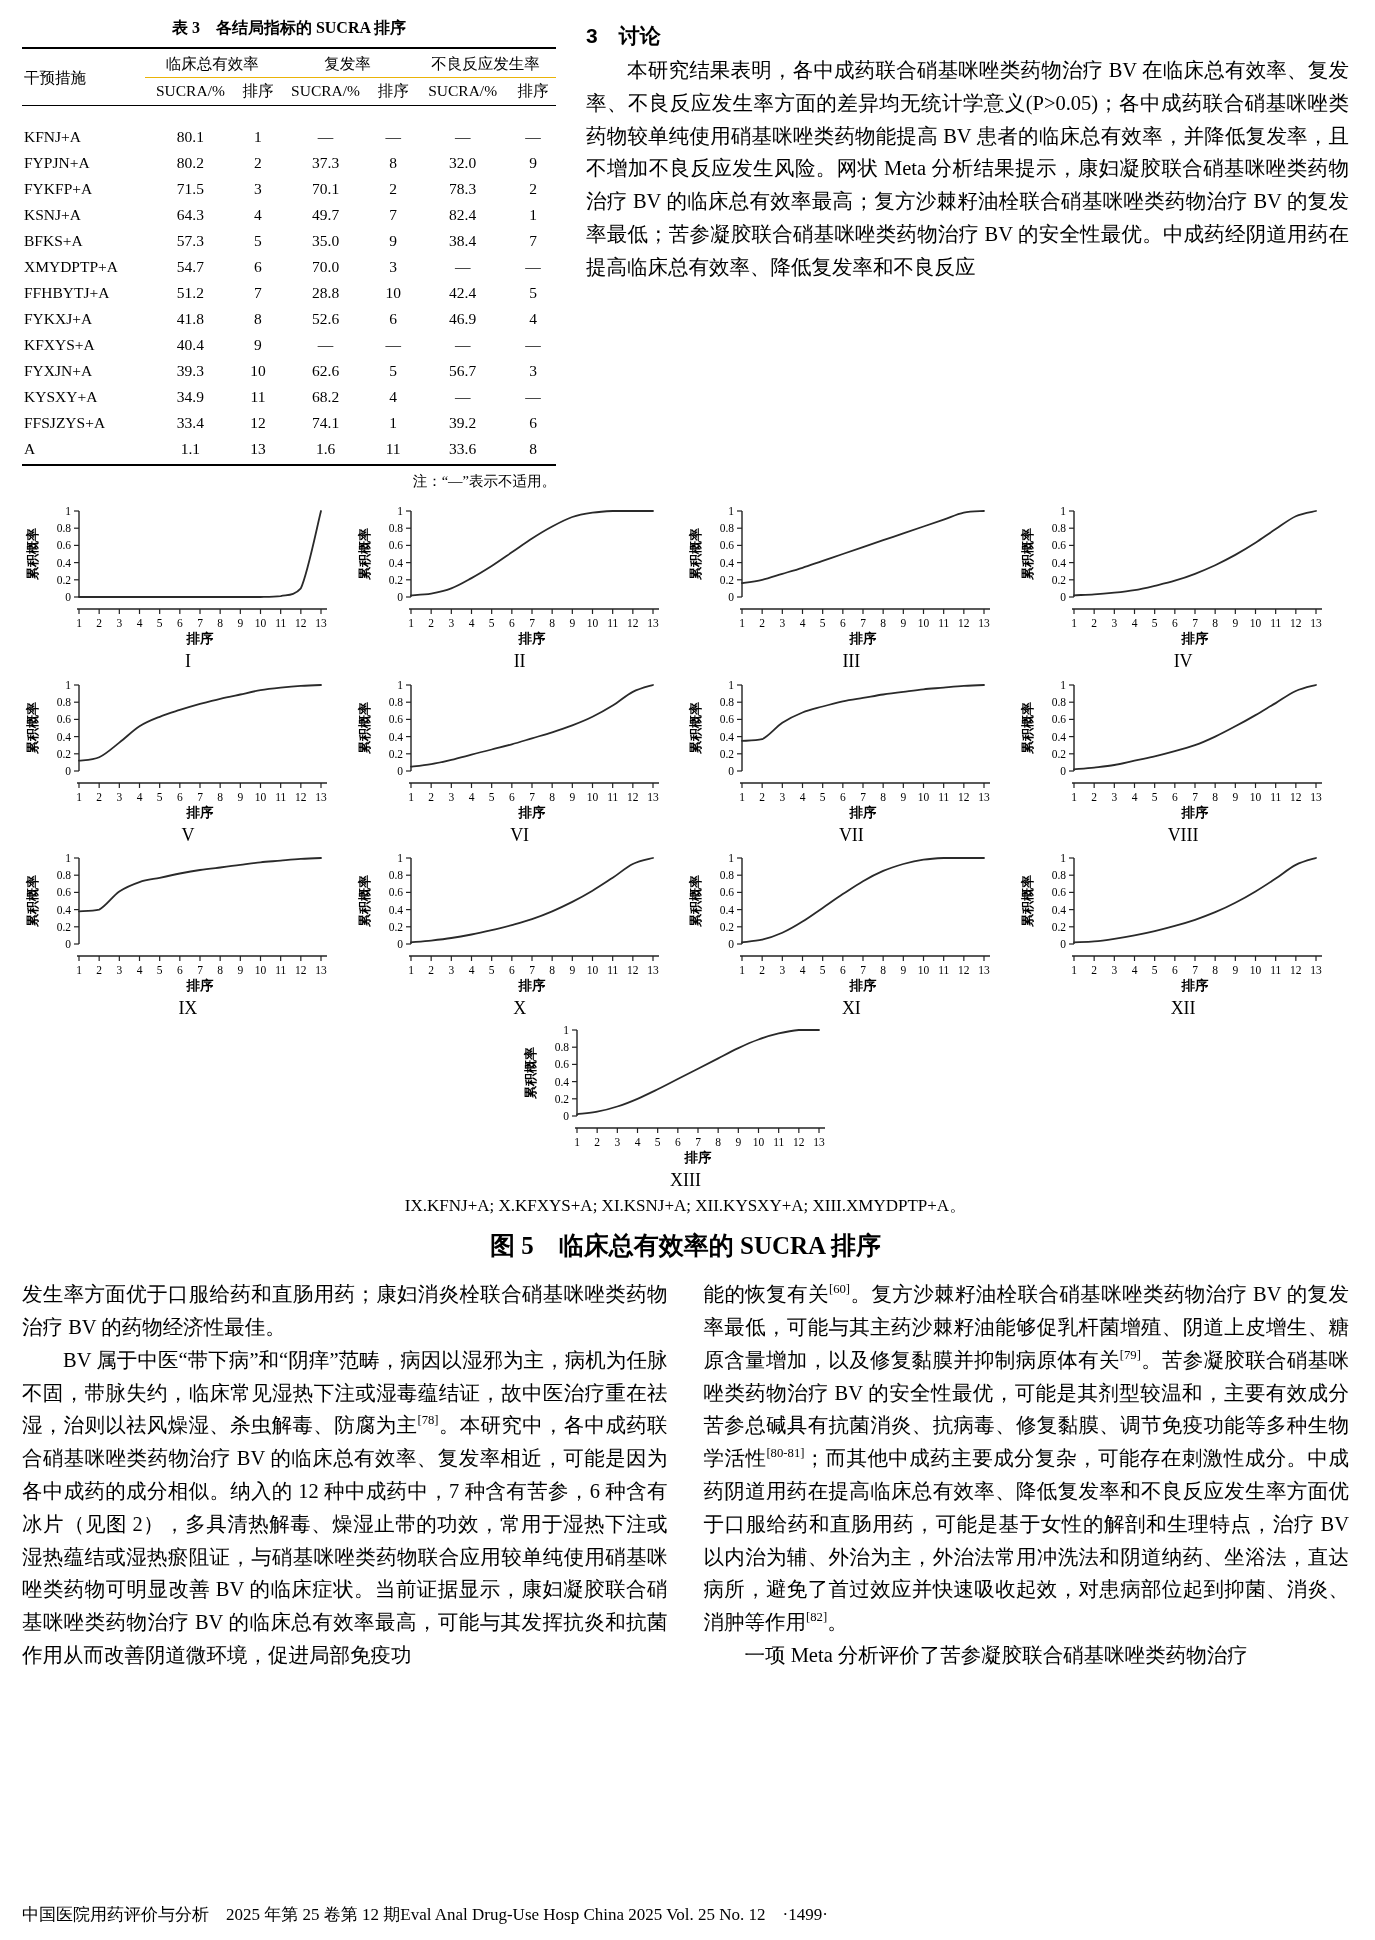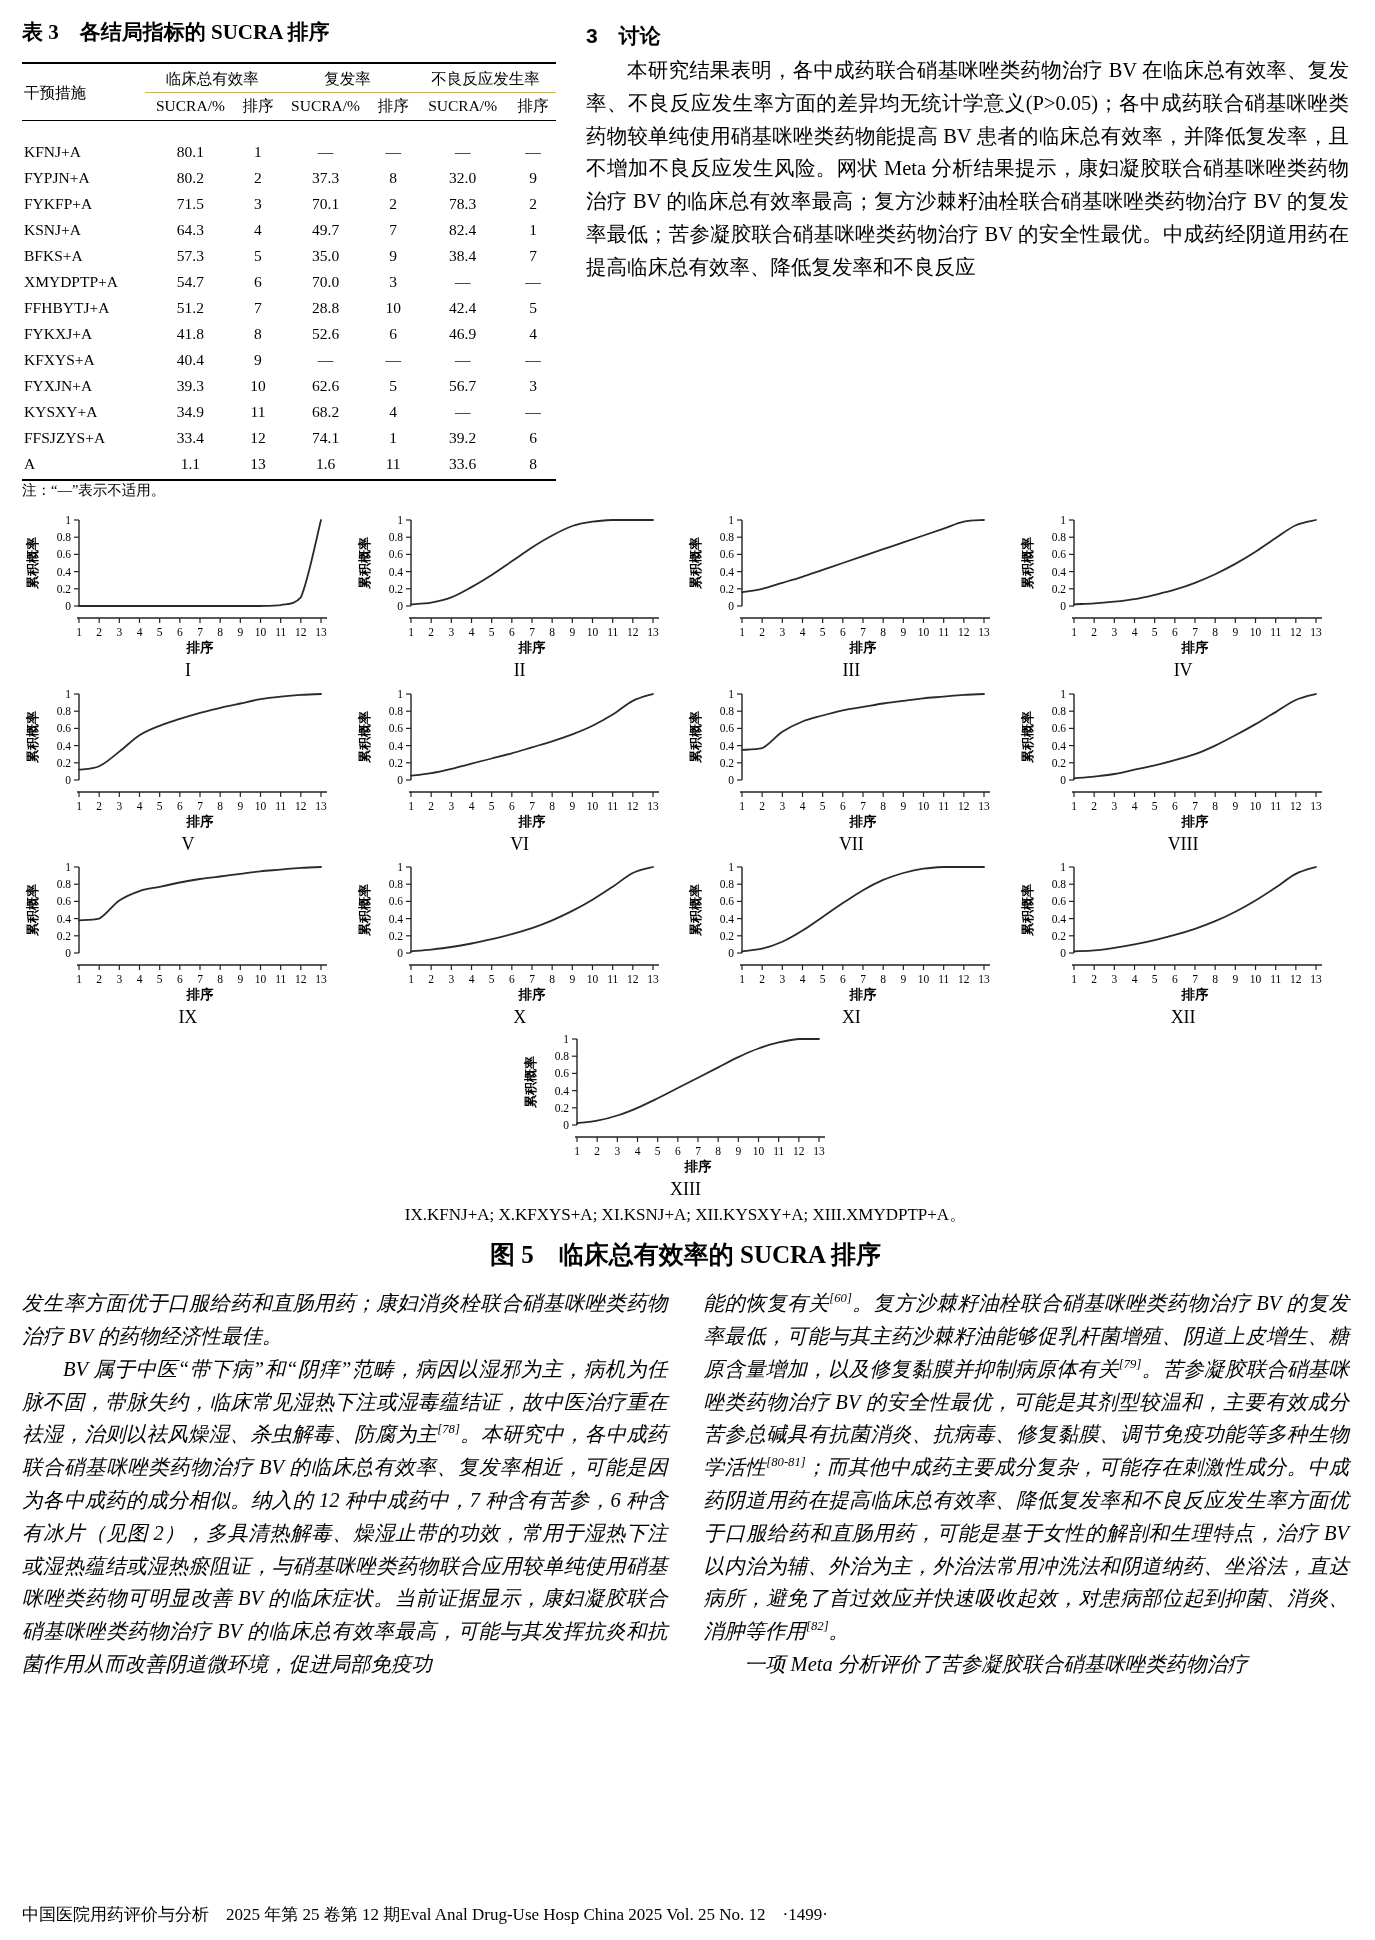--- a/index.html
+++ b/index.html
@@ -7,47 +7,47 @@
     width:1375px;height:1940px;
     font-family:"Liberation Serif","DejaVu Serif",serif;
     color:#000;
     -webkit-font-smoothing:antialiased;
   }
   .page{box-sizing:border-box;width:100%;height:100%;padding:16px 26px 14px 22px;display:flex;flex-direction:column;}
   
   .top{display:flex;gap:30px;}
   .top-left{width:534px;flex:0 0 auto;}
   .top-right{flex:1;min-width:0;}
-  .tbl-title{text-align:left;font-weight:bold;font-size:21px;margin:2px 0 16px 0;}
+  .tbl-title{text-align:center;font-weight:bold;font-size:16px;margin:2px 0 8px 0;}
   table.sucra{border-collapse:collapse;width:100%;font-size:15.5px;}
   table.sucra th,table.sucra td{padding:2px 2px;text-align:center;font-weight:normal;line-height:1.42;}
   table.sucra tr.h1 th{border-top:2px solid #000;padding-top:4px;}
   table.sucra th.th-group{border-bottom:1px solid #eab308;}
   table.sucra tr.h2 th{border-bottom:1.6px solid #000;padding-bottom:3px;}
   table.sucra th.th-measure{border-bottom:1.6px solid #000;text-align:left;padding-left:2px;}
   table.sucra td.c-left{text-align:left;padding-left:2px;}
   table.sucra tbody tr:first-child td{padding-top:20px;}
   table.sucra tbody tr:last-child td{border-bottom:2px solid #000;padding-bottom:4px;}
-  .tbl-note{font-size:14.5px;}
+  .tbl-note{font-size:14.5px;margin-top:6px;text-align:right;}
   
   .para{font-size:20.5px;line-height:1.6;text-align:justify;margin:0;}
   .para.indent{text-indent:2em;}
   .sec-heading{font-weight:bold;font-size:21px;margin:6px 0 4px 0;font-family:"Liberation Sans","DejaVu Sans",sans-serif;}
   sup{font-size:0.62em;line-height:0;vertical-align:super;}
   
   .figure{margin-top:10px;}
   .charts-grid{display:grid;grid-template-columns:repeat(4,1fr);row-gap:2px;justify-items:center;}
   .chart13-row{display:flex;justify-content:center;}
   .chart-cell{display:flex;flex-direction:column;align-items:center;}
   .chart-caption{font-size:18px;margin-top:0px;line-height:1.2;}
   .fig-legend{text-align:center;font-size:17px;line-height:1.75;margin-top:8px;}
   .fig-title{text-align:center;font-weight:bold;font-size:25px;margin:8px 0 12px 0;}
   
   .bottom{display:flex;gap:36px;margin-top:4px;}
-  .bt-col{flex:1;min-width:0;font-style:italic;}
+  .bt-col{flex:1;min-width:0;}
   
   .footer{margin-top:auto;display:flex;align-items:baseline;font-size:17px;padding-top:10px;}
   svg text{fill:#000;}
 </style>
 </head>
 <body>
 
 <div class="page">
 
   <div class="top">

